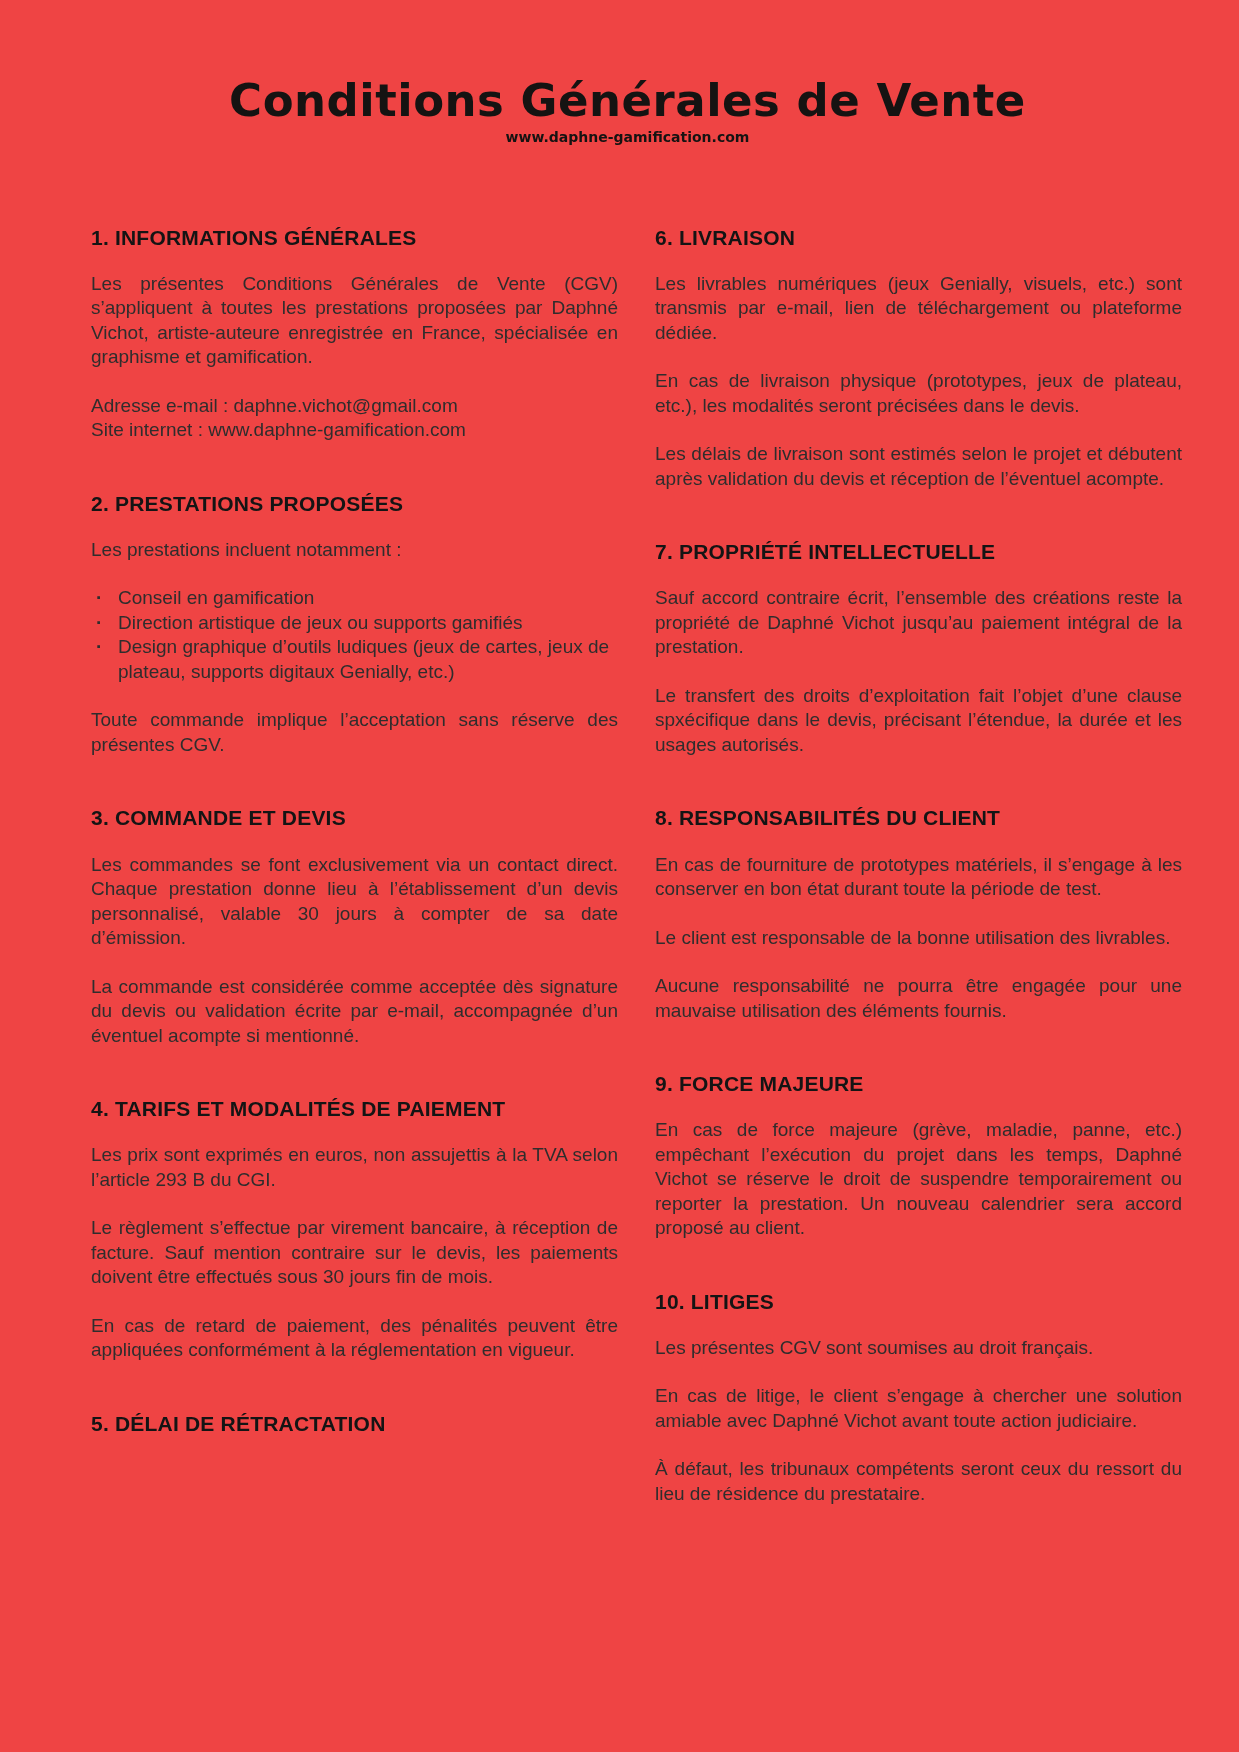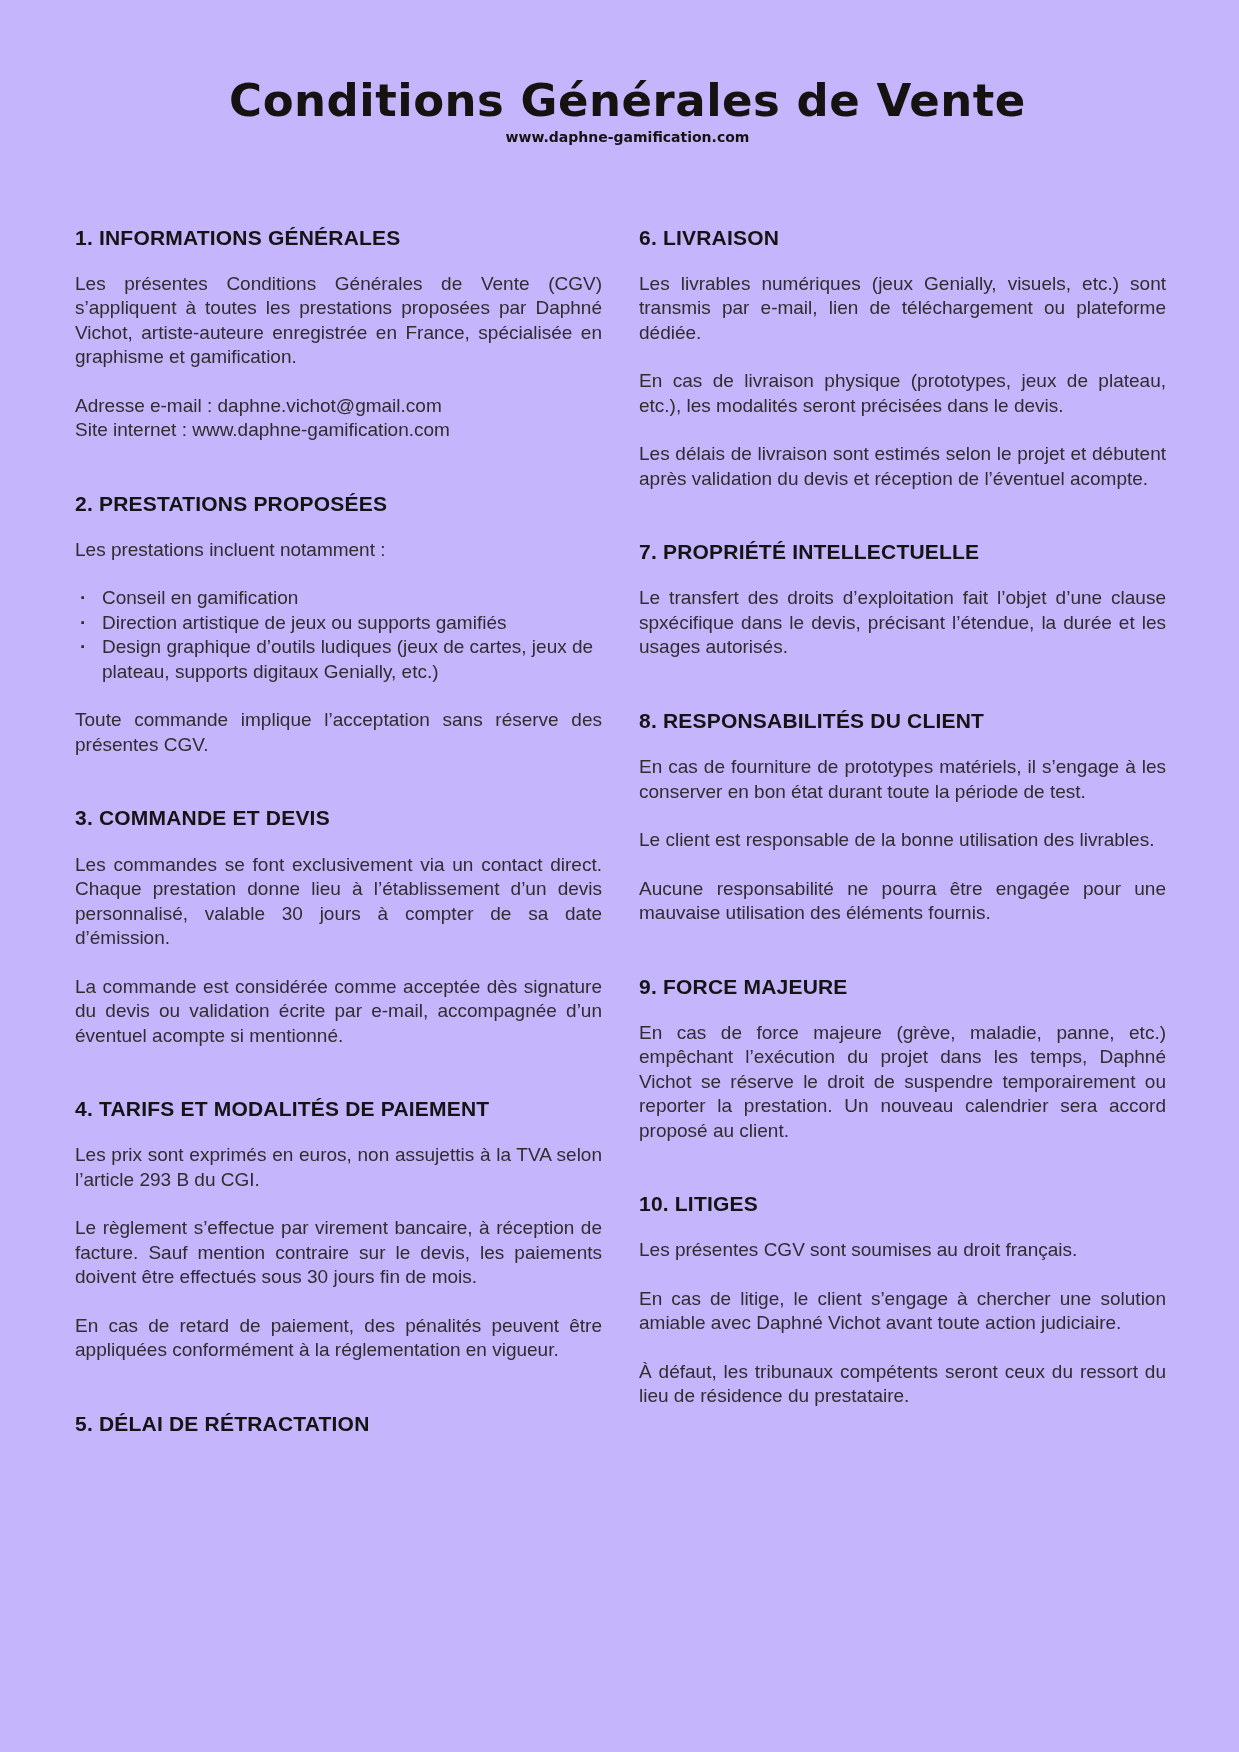--- a/index.html
+++ b/index.html
@@ -1,41 +1,40 @@
 <!DOCTYPE html>
 <html lang="fr"><head>
 <meta charset="utf-8">
 <style>
   html,body { margin:0; padding:0; background:#e8e8e8; }
   .page {
     position:relative;
     width:1239px; height:1752px;
     margin:0 auto;
-    background:#c4b5fd;
+    background:#ef4444;
     font-family:"Liberation Sans", sans-serif;
     color:#2f2d2d;
     overflow:hidden;
     box-sizing:border-box;
     padding-left:16px;
   }
   .doc-header { text-align:center; padding-top:76px; color:#151312; }
   .doc-title {
     font-family:"DejaVu Sans", cursive, sans-serif;
     font-size:45px; font-weight:700; letter-spacing:0.5px;
     margin:0; line-height:1.1;
   }
   .doc-subtitle {
     font-family:"DejaVu Sans", cursive, sans-serif;
     font-size:14px; font-weight:700; margin-top:3px;
   }
   .columns {
     display:flex; gap:37px;
     padding:0 73px 0 75px;
     margin-top:80px;
-    justify-content:flex-end;
   }
   .col { width:527px; flex:0 0 527px; }
   .col section { margin:0 0 48px; }
   .col h2 {
     font-size:21px; font-weight:700; color:#141414;
     letter-spacing:0.2px; margin:0 0 22px; line-height:1.2;
   }
   .col p {
     font-size:19px; line-height:24.5px;
     margin:10px 0 24px; text-align:justify;
@@ -100,20 +99,21 @@
       </div>
     <div class="col" id="col-right">
         <section>
           <h2>6. LIVRAISON</h2>
           <p>Les livrables numériques (jeux Genially, visuels, etc.) sont transmis par e-mail, lien de téléchargement ou plateforme dédiée.</p>
           <p>En cas de livraison physique (prototypes, jeux de plateau, etc.), les modalités seront précisées dans le devis.</p>
           <p>Les délais de livraison sont estimés selon le projet et débutent après validation du devis et réception de l’éventuel acompte.</p>
         </section>
         <section>
           <h2>7. PROPRIÉTÉ INTELLECTUELLE</h2>
+          <p>Sauf accord contraire écrit, l’ensemble des créations reste la propriété de Daphné Vichot jusqu’au paiement intégral de la prestation.</p>
           <p>Le transfert des droits d’exploitation fait l’objet d’une clause spxécifique dans le devis, précisant l’étendue, la durée et les usages autorisés.</p>
         </section>
         <section>
           <h2>8. RESPONSABILITÉS DU CLIENT</h2>
           <p>En cas de fourniture de prototypes matériels, il s’engage à les conserver en bon état durant toute la période de test.</p>
           <p>Le client est responsable de la bonne utilisation des livrables.</p>
           <p>Aucune responsabilité ne pourra être engagée pour une mauvaise utilisation des éléments fournis.</p>
         </section>
         <section>
           <h2>9. FORCE MAJEURE</h2>

